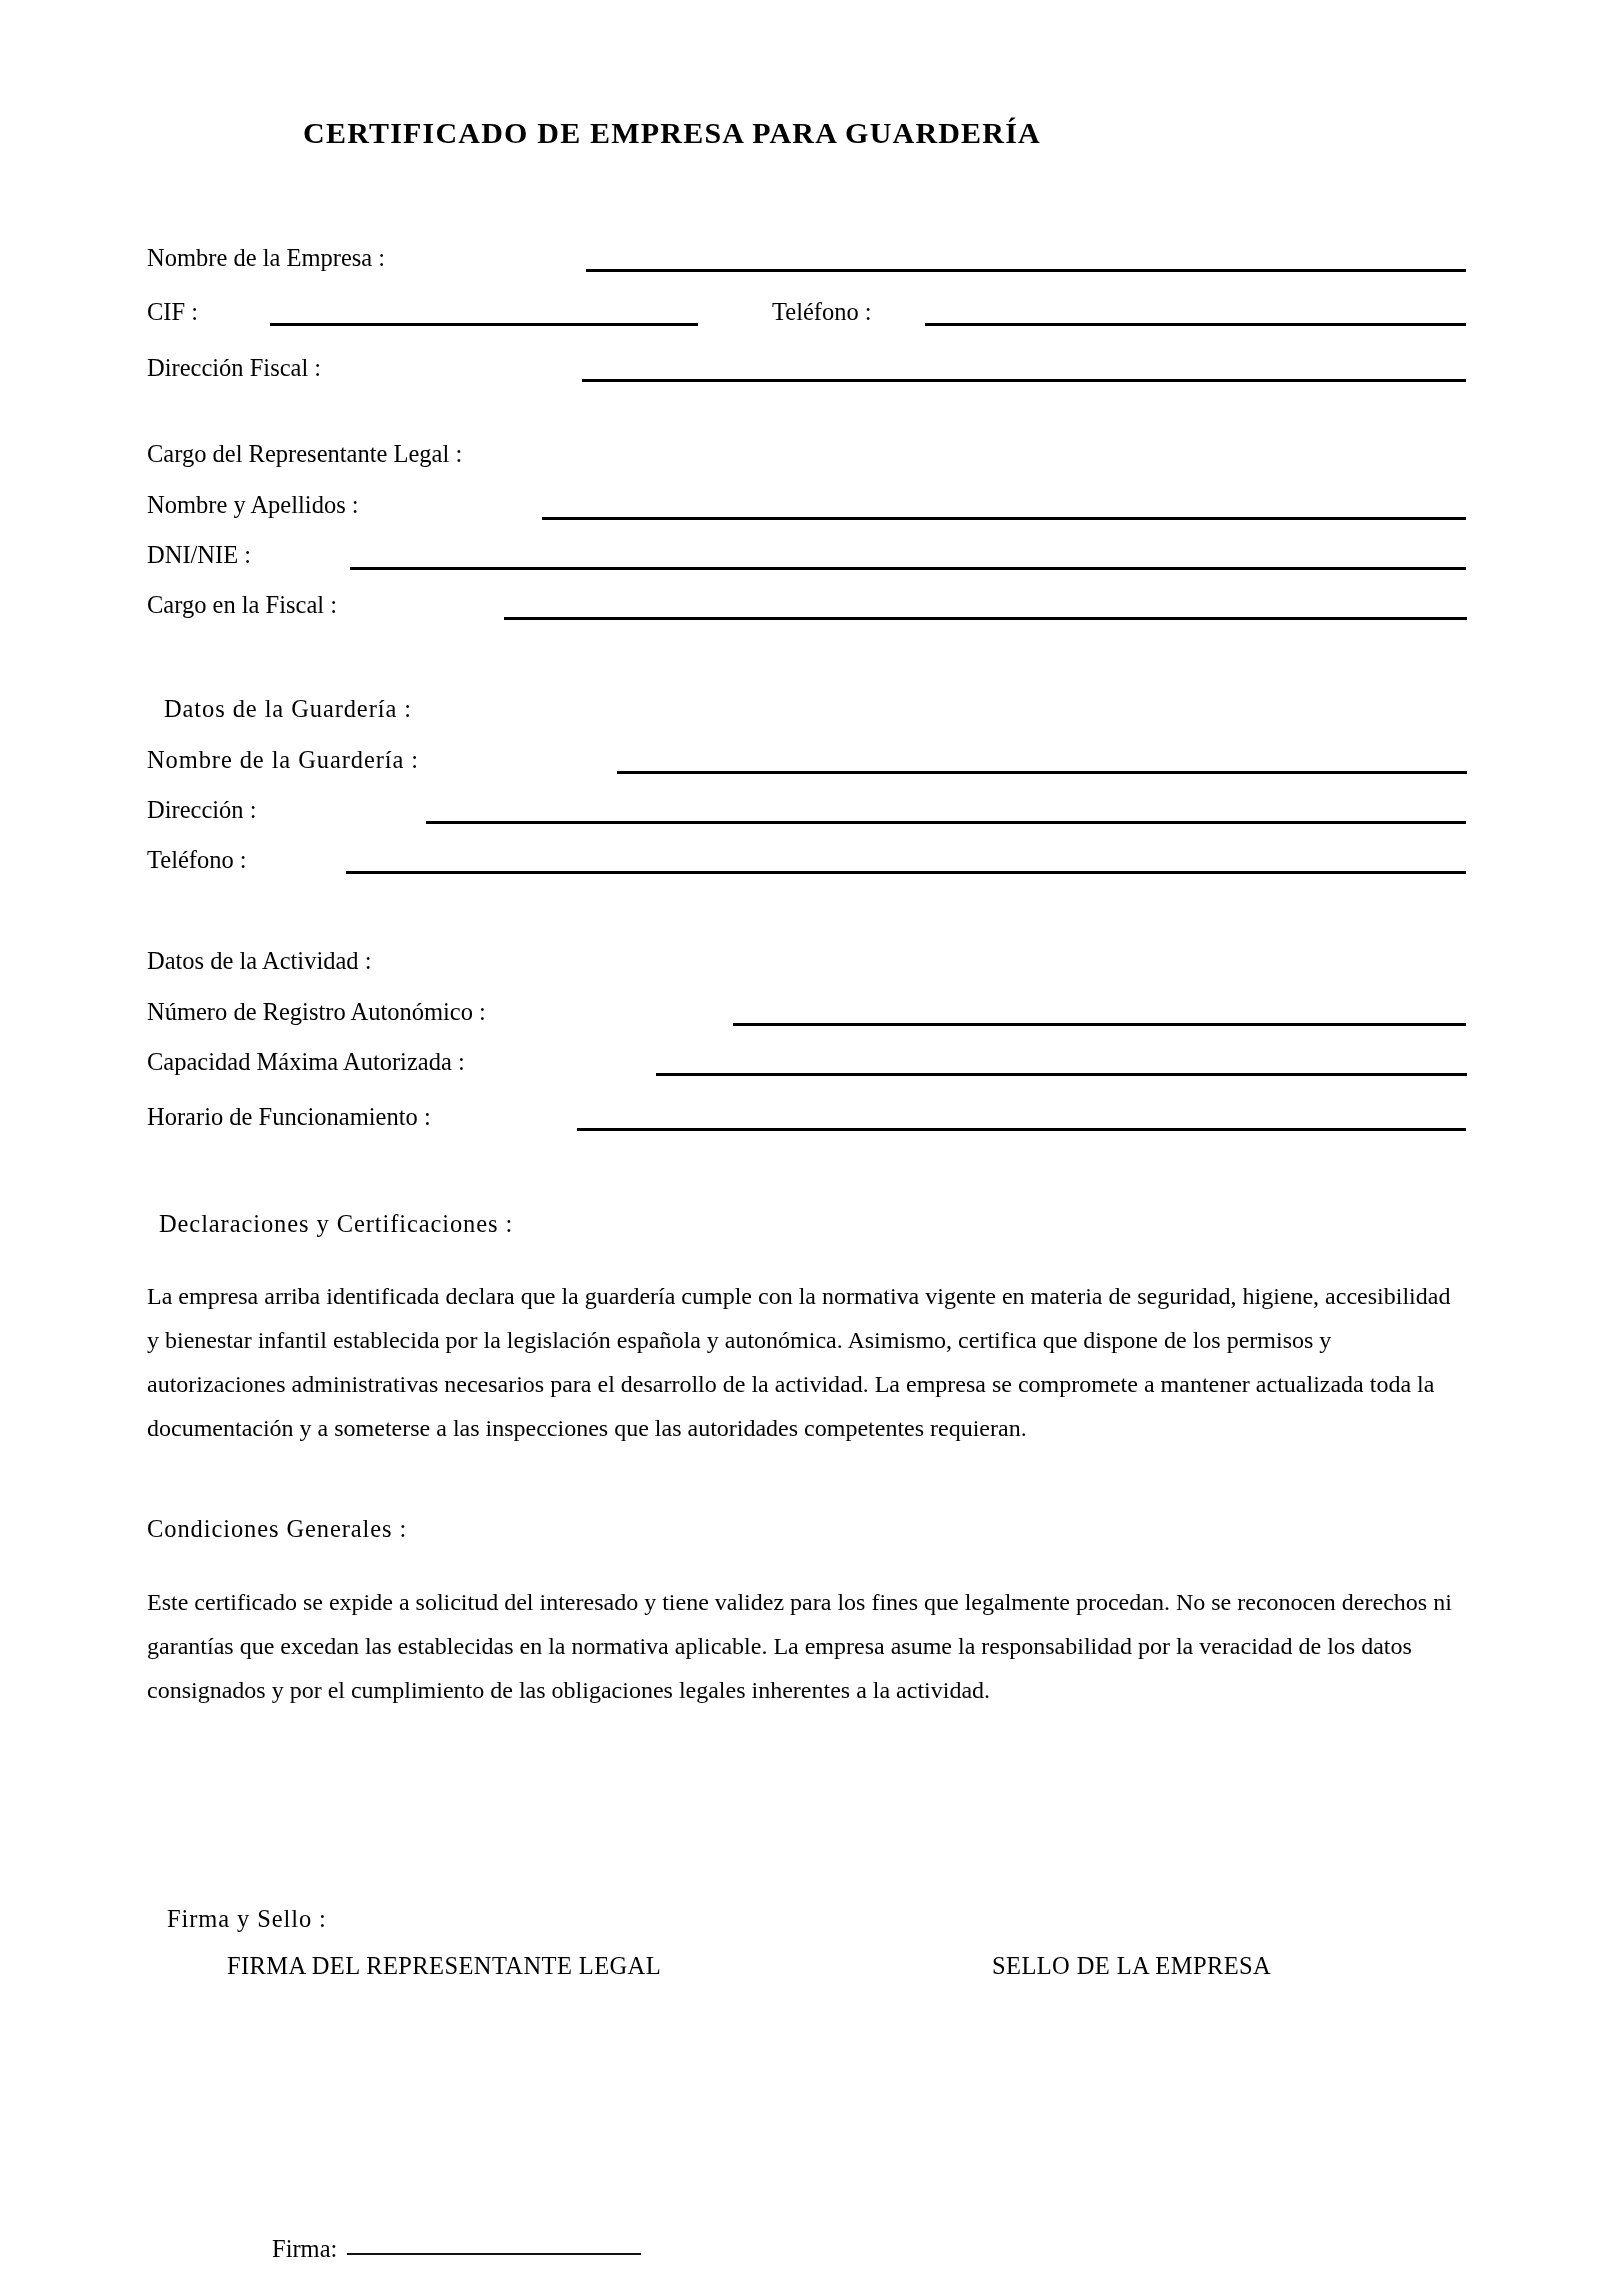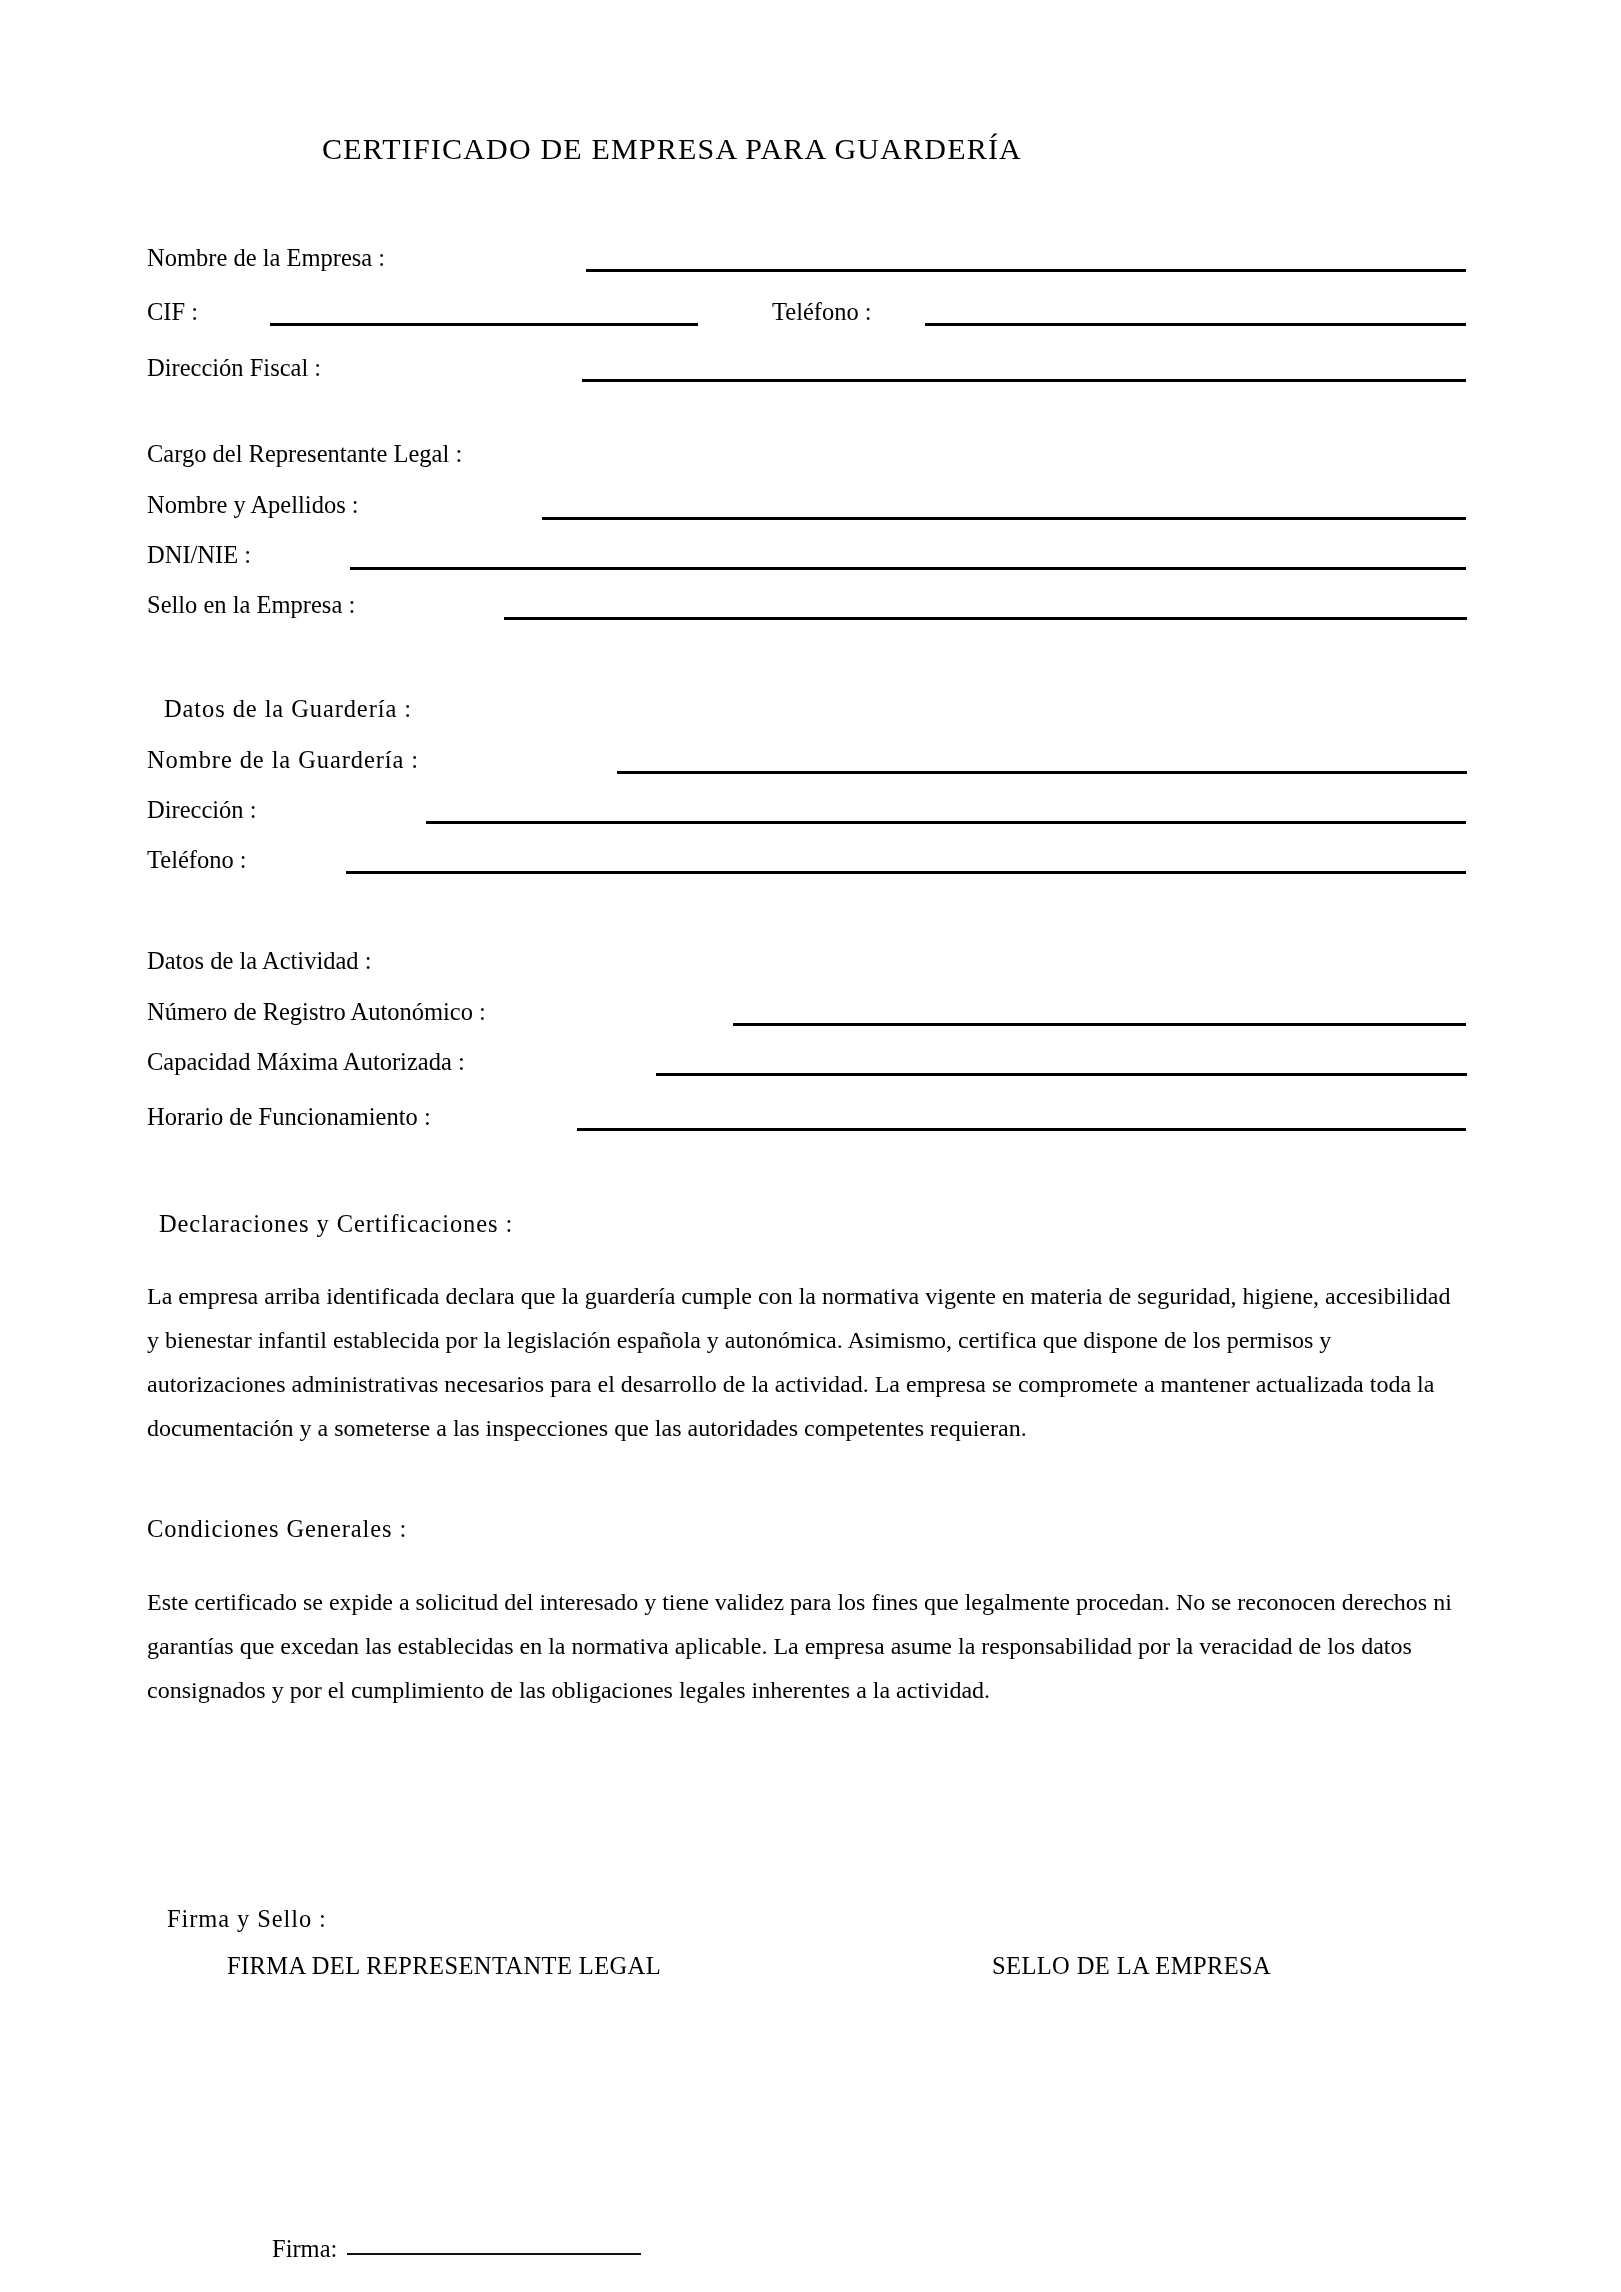--- a/index.html
+++ b/index.html
@@ -16,26 +16,26 @@
     margin: 0 auto;
     font-family: "Liberation Serif", "DejaVu Serif", serif;
     color: #000000;
     overflow: hidden;
   }
 
   
   .doc-title {
     position: absolute;
     left: 0;
-    top: 132px;
+    top: 116px;
     width: 1344px;
     text-align: center;
     font-size: 30px;
     letter-spacing: 1.2px;
-    font-weight: normal;
+    font-weight: bold;
     white-space: nowrap;
   }
 
   
   .lbl {
     position: absolute;
     font-size: 24.5px;
     line-height: 29px;
     white-space: nowrap;
   }
@@ -100,21 +100,21 @@
   <div class="rule" style="left:582px; top:379px; width:884px;"></div>
 
   <div class="lbl" style="left:147px; top:439px;">Cargo del Representante Legal :</div>
 
   <div class="lbl" style="left:147px; top:490px;">Nombre y Apellidos :</div>
   <div class="rule" style="left:542px; top:517px; width:924px;"></div>
 
   <div class="lbl" style="left:147px; top:540px;">DNI/NIE :</div>
   <div class="rule" style="left:350px; top:567px; width:1116px;"></div>
 
-  <div class="lbl" style="left:147px; top:590px;">Sello en la Empresa :</div>
+  <div class="lbl" style="left:147px; top:590px;">Cargo en la Fiscal :</div>
   <div class="rule" style="left:504px; top:617px; width:963px;"></div>
 
   <div class="lbl spaced" style="left:147px; top:694px;margin-left:17px;">Datos de la Guardería :</div>
 
   <div class="lbl spaced" style="left:147px; top:745px;">Nombre de la Guardería :</div>
   <div class="rule" style="left:617px; top:771px; width:850px;"></div>
 
   <div class="lbl" style="left:147px; top:795px;">Dirección :</div>
   <div class="rule" style="left:426px; top:821px; width:1040px;"></div>
 

